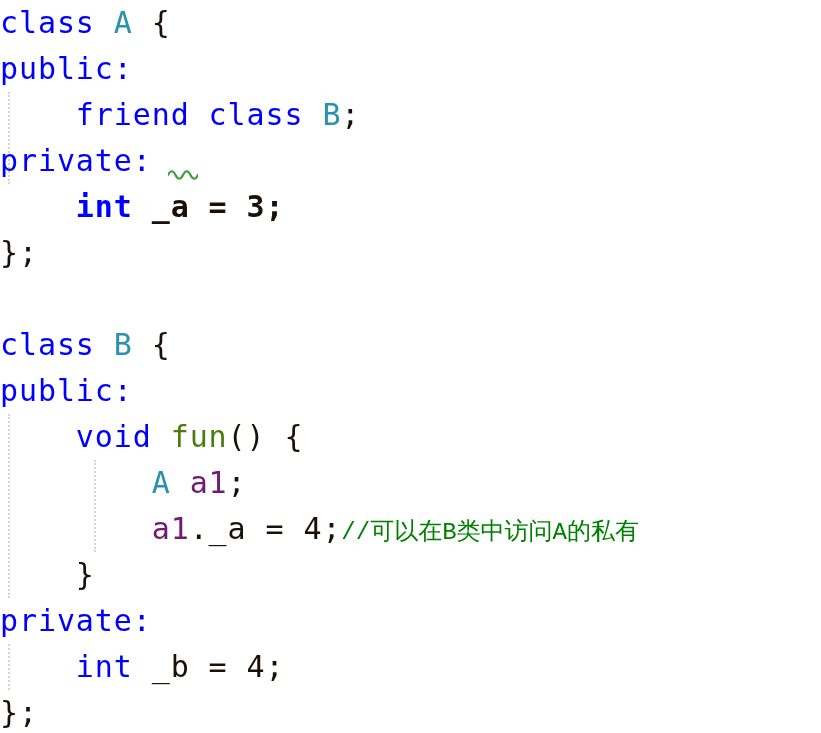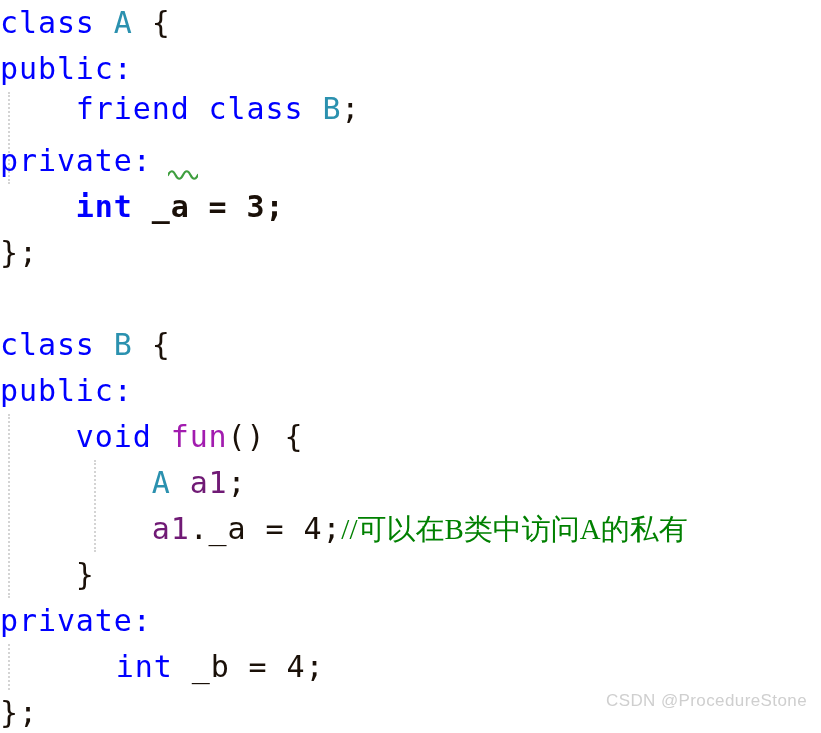--- a/index.html
+++ b/index.html
@@ -41,30 +41,30 @@
     white-space: pre;
     font-size: 30px;
     font-family: "DejaVu Sans Mono", "Liberation Mono", monospace;
     letter-spacing: 0.9px;
     z-index: 2;
   }
 
   .tok { white-space: pre; }
   .kw      { color: #0000ff; }
   .type    { color: #2b91af; }
-  .fn      { color: #a21caf; }
+  .fn      { color: #4d7c0f; }
   .var     { color: #701a75; }
   .punc    { color: #1a1008; }
   .num     { color: #1a1008; }
   .comment { color: #008000; }
 
   
   .comment {
-    font-family: Liberation Serif, serif;
-    font-size: 29px;
+    font-family: Liberation Mono, monospace;
+    font-size: 24px;
     letter-spacing: 0;
   }
 
   
   #squiggle {
     position: absolute;
     left: 168px;
     top: 166px;
     width: 30px;
     height: 14px;
@@ -92,35 +92,34 @@
   <div id="indent-guides">
       <div class="indent-guide" style="left: 8px; top: 92px; height: 92px;"></div>
       <div class="indent-guide" style="left: 8px; top: 414px; height: 184px;"></div>
       <div class="indent-guide" style="left: 94px; top: 460px; height: 92px;"></div>
       <div class="indent-guide" style="left: 8px; top: 644px; height: 46px;"></div>
     </div>
 
   <div id="code-lines">
       <div class="code-line" style="top: 0px;"><span class="tok kw">class</span><span class="tok punc"> </span><span class="tok type">A</span><span class="tok punc"> </span><span class="tok punc">{</span></div>
       <div class="code-line" style="top: 46px;"><span class="tok kw">public</span><span class="tok kw">:</span></div>
-      <div class="code-line" style="top: 86px;"><span class="tok punc">    </span><span class="tok kw">friend</span><span class="tok punc"> </span><span class="tok kw">class</span><span class="tok punc"> </span><span class="tok type">B</span><span class="tok punc">;</span></div>
+      <div class="code-line" style="top: 92px;"><span class="tok punc">    </span><span class="tok kw">friend</span><span class="tok punc"> </span><span class="tok kw">class</span><span class="tok punc"> </span><span class="tok type">B</span><span class="tok punc">;</span></div>
       <div class="code-line" style="top: 138px;"><span class="tok kw">private</span><span class="tok kw">:</span></div>
       <div class="code-line" style="top: 184px; font-weight: bold;"><span class="tok punc">    </span><span class="tok kw">int</span><span class="tok punc"> </span><span class="tok punc">_a</span><span class="tok punc"> = </span><span class="tok num">3</span><span class="tok punc">;</span></div>
       <div class="code-line" style="top: 230px;"><span class="tok punc">};</span></div>
       <div class="code-line" style="top: 276px;">&nbsp;</div>
       <div class="code-line" style="top: 322px; text-align: right;"><span class="tok kw">class</span><span class="tok punc"> </span><span class="tok type">B</span><span class="tok punc"> </span><span class="tok punc">{</span></div>
       <div class="code-line" style="top: 368px;"><span class="tok kw">public</span><span class="tok kw">:</span></div>
       <div class="code-line" style="top: 414px;"><span class="tok punc">    </span><span class="tok kw">void</span><span class="tok punc"> </span><span class="tok fn">fun</span><span class="tok punc">() {</span></div>
       <div class="code-line" style="top: 460px;"><span class="tok punc">        </span><span class="tok type">A</span><span class="tok punc"> </span><span class="tok var">a1</span><span class="tok punc">;</span></div>
       <div class="code-line" style="top: 506px;"><span class="tok punc">        </span><span class="tok var">a1</span><span class="tok punc">._a = </span><span class="tok num">4</span><span class="tok punc">;</span><span class="tok comment">//可以在B类中访问A的私有</span></div>
       <div class="code-line" style="top: 552px;"><span class="tok punc">    }</span></div>
       <div class="code-line" style="top: 598px;"><span class="tok kw">private</span><span class="tok kw">:</span></div>
-      <div class="code-line" style="top: 644px; padding-left: 40px;"><span class="tok punc">    </span><span class="tok kw">int</span><span class="tok punc"> </span><span class="tok punc">_b</span><span class="tok punc"> = </span><span class="tok num">4</span><span class="tok punc">;</span></div>
+      <div class="code-line" style="top: 644px;"><span class="tok punc">    </span><span class="tok kw">int</span><span class="tok punc"> </span><span class="tok punc">_b</span><span class="tok punc"> = </span><span class="tok num">4</span><span class="tok punc">;</span></div>
       <div class="code-line" style="top: 690px;"><span class="tok punc">};</span></div>
     </div>
 
   <svg id="squiggle" viewBox="0 0 30 14" preserveAspectRatio="none" aria-hidden="true" style="left: 168px; top: 166px; width: 30px; height: 14px;">
     <path d="M0 9 Q 3.75 1.5 7.5 9 T 15 9 T 22.5 9 T 30 9" fill="none" stroke="#3f9f3f" stroke-width="2.2" stroke-linecap="round"></path>
   </svg>
 
-  <div id="watermark">CSDN @ProcedureStone</div>
 
 </div>
 
 </body></html>

